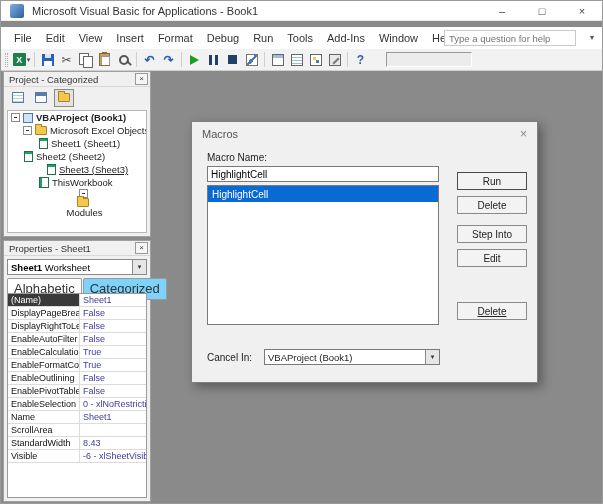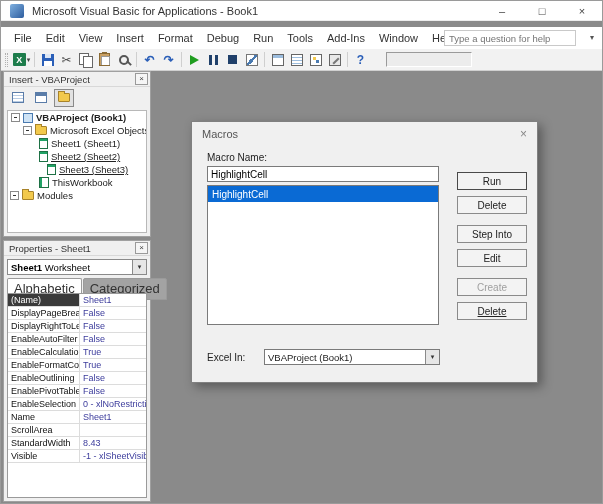--- a/index.html
+++ b/index.html
@@ -77,21 +77,21 @@
   .tree-icon { margin-right:3px; flex:none; }
   .icon-project { width:10px; height:10px; background:#cfe3f5; border:1px solid #4a7ab0; }
   .icon-sheet { width:9px; height:11px; background:#fff; border:1px solid #1e7145; box-shadow:inset 0 2px 0 #21a366; }
   .icon-workbook { width:10px; height:11px; background:#fff; border:1px solid #1e7145; box-shadow:inset 2px 0 0 #21a366; }
   .icon-module { width:10px; height:10px; background:#fdf3d0; border:1px solid #9a8a4a; box-shadow:inset 0 2px 0 #cbb35a; }
 
   .obj-combo { position:absolute; left:3px; right:3px; top:18px; height:16px; background:#fff; border:1px solid #8a8a8a; display:flex; align-items:center; font-size:9.5px; padding-left:3px; }
   .obj-combo .bold { font-weight:bold; }
   .combo-arrow-btn { position:absolute; right:0; top:0; width:14px; height:100%; background:#e6e6e6; border-left:1px solid #8a8a8a; display:flex; align-items:center; justify-content:center; font-size:7px; color:#333; }
   .tabs { position:absolute; left:3px; top:37px; display:flex; font-size:13px; }
-  .tab { padding:2px 6px 3px; border:1px solid #9a9a9a; background:#a3a3a3; color:#333; border-radius:2px 2px 0 0; margin-right:1px; }
+  .tab { padding:2px 6px 3px; border:1px solid #9a9a9a; background:#7dd3fc; color:#333; border-radius:2px 2px 0 0; margin-right:1px; }
   .tab.active { background:#fff; border-bottom-color:#fff; }
   .prop-grid { position:absolute; left:3px; right:3px; top:52px; bottom:3px; background:#fff; border:1px solid #9a9a9a; font-size:9px; overflow:hidden; }
   .prop-row { display:flex; height:13px; border-bottom:1px solid #dcdcdc; }
   .prop-name { width:72px; flex:none; border-right:1px solid #dcdcdc; padding:1px 2px 0 3px; color:#111; white-space:nowrap; overflow:hidden; }
   .prop-name.selected { background:#3a3a3a; color:#fff; }
   .prop-value { flex:1; padding:1px 2px 0 3px; color:#3c3c9c; white-space:nowrap; overflow:hidden; }
 
   
   .dialog { position:absolute; left:190px; top:120px; width:347px; height:262px; background:#f0f0f0; border:1px solid #808080; box-shadow:4px 4px 10px rgba(0,0,0,0.35); }
   .dialog-title { position:absolute; top:0; left:0; right:0; height:24px; display:flex; align-items:center; padding:0 10px; font-size:11px; color:#555; }
@@ -193,21 +193,21 @@
       </span>
     <span class="tb-sep"></span>
     <span class="tb-btn">
         <span class="glyph blue">?</span>
       </span>
     <span class="toolbar-field"></span>
   </div>
 
   <div class="panel project-panel">
     <div class="panel-header">
-      <span>Insert - VBAProject</span>
+      <span>Project - Categorized</span>
       <span class="panel-close">×</span>
     </div>
     <div class="project-toolbar">
       <span class="pm-btn">
           <span class="icon-viewcode"></span>
         </span>
       <span class="pm-btn">
           <span class="icon-viewobj"></span>
         </span>
       <span class="pm-btn pressed">
@@ -222,33 +222,33 @@
       </div>
       <div class="tree-row" style="padding-left:15px;">
         <span class="expander"></span>
         <span class="tree-icon icon-folder"></span>
         <span>Microsoft Excel Objects</span>
       </div>
       <div class="tree-row" style="padding-left:31px;">
         <span class="tree-icon icon-sheet"></span>
         <span>Sheet1 (Sheet1)</span>
       </div>
-      <div class="tree-row" style="padding-left:31px;text-decoration:underline;">
+      <div class="tree-row" style="padding-left:16px;">
         <span class="tree-icon icon-sheet"></span>
         <span>Sheet2 (Sheet2)</span>
       </div>
       <div class="tree-row" style="padding-left:39px;text-decoration:underline;">
         <span class="tree-icon icon-sheet"></span>
         <span>Sheet3 (Sheet3)</span>
       </div>
       <div class="tree-row" style="padding-left:31px;">
         <span class="tree-icon icon-workbook"></span>
         <span>ThisWorkbook</span>
       </div>
-      <div class="tree-row" style="padding-left:2px;">
+      <div class="tree-row" style="padding-left:15px;flex-direction:column;">
         <span class="expander"></span>
         <span class="tree-icon icon-folder"></span>
         <span>Modules</span>
       </div>
       <div class="tree-row" style="padding-left:31px;margin-top:45px;">
         <span class="tree-icon icon-module"></span>
         <span>Module1</span>
       </div>
     </div>
   </div>
@@ -311,41 +311,40 @@
       <div class="prop-row">
           <span class="prop-name">ScrollArea</span>
           <span class="prop-value"></span>
         </div>
       <div class="prop-row">
           <span class="prop-name">StandardWidth</span>
           <span class="prop-value">8.43</span>
         </div>
       <div class="prop-row">
           <span class="prop-name">Visible</span>
-          <span class="prop-value">-1 - xlSheetVisib</span>
+          <span class="prop-value">-6 - xlSheetVisib</span>
         </div>
     </div>
   </div>
 
   <div class="dialog">
     <div class="dialog-title">
       <span>Macros</span>
       <span class="dialog-close">×</span>
     </div>
     <span class="dlg-label" style="left:15px; top:30px;">Macro Name:</span>
     <input class="macro-input" value="HighlightCell" style="">
     <div class="macro-list">
       <div class="list-item selected">HighlightCell</div>
     </div>
     <button class="dlg-btn default" style="top:50px;">Run</button>
     <button class="dlg-btn" style="top:74px;">Delete</button>
     <button class="dlg-btn" style="top:103px;">Step Into</button>
     <button class="dlg-btn" style="top:127px;">Edit</button>
-    <button class="dlg-btn disabled" style="top:156px;">Create</button>
     <button class="dlg-btn" style="top:180px;text-decoration:underline;">Delete</button>
-    <span class="dlg-label" style="left:15px; top:230px;">Excel In:</span>
+    <span class="dlg-label" style="left:15px; top:230px;">Cancel In:</span>
     <div class="macros-combo">
       <span>VBAProject (Book1)</span>
       <span class="combo-arrow-btn">▾</span>
     </div>
   </div>
 
 </div>
 
 </body></html>

